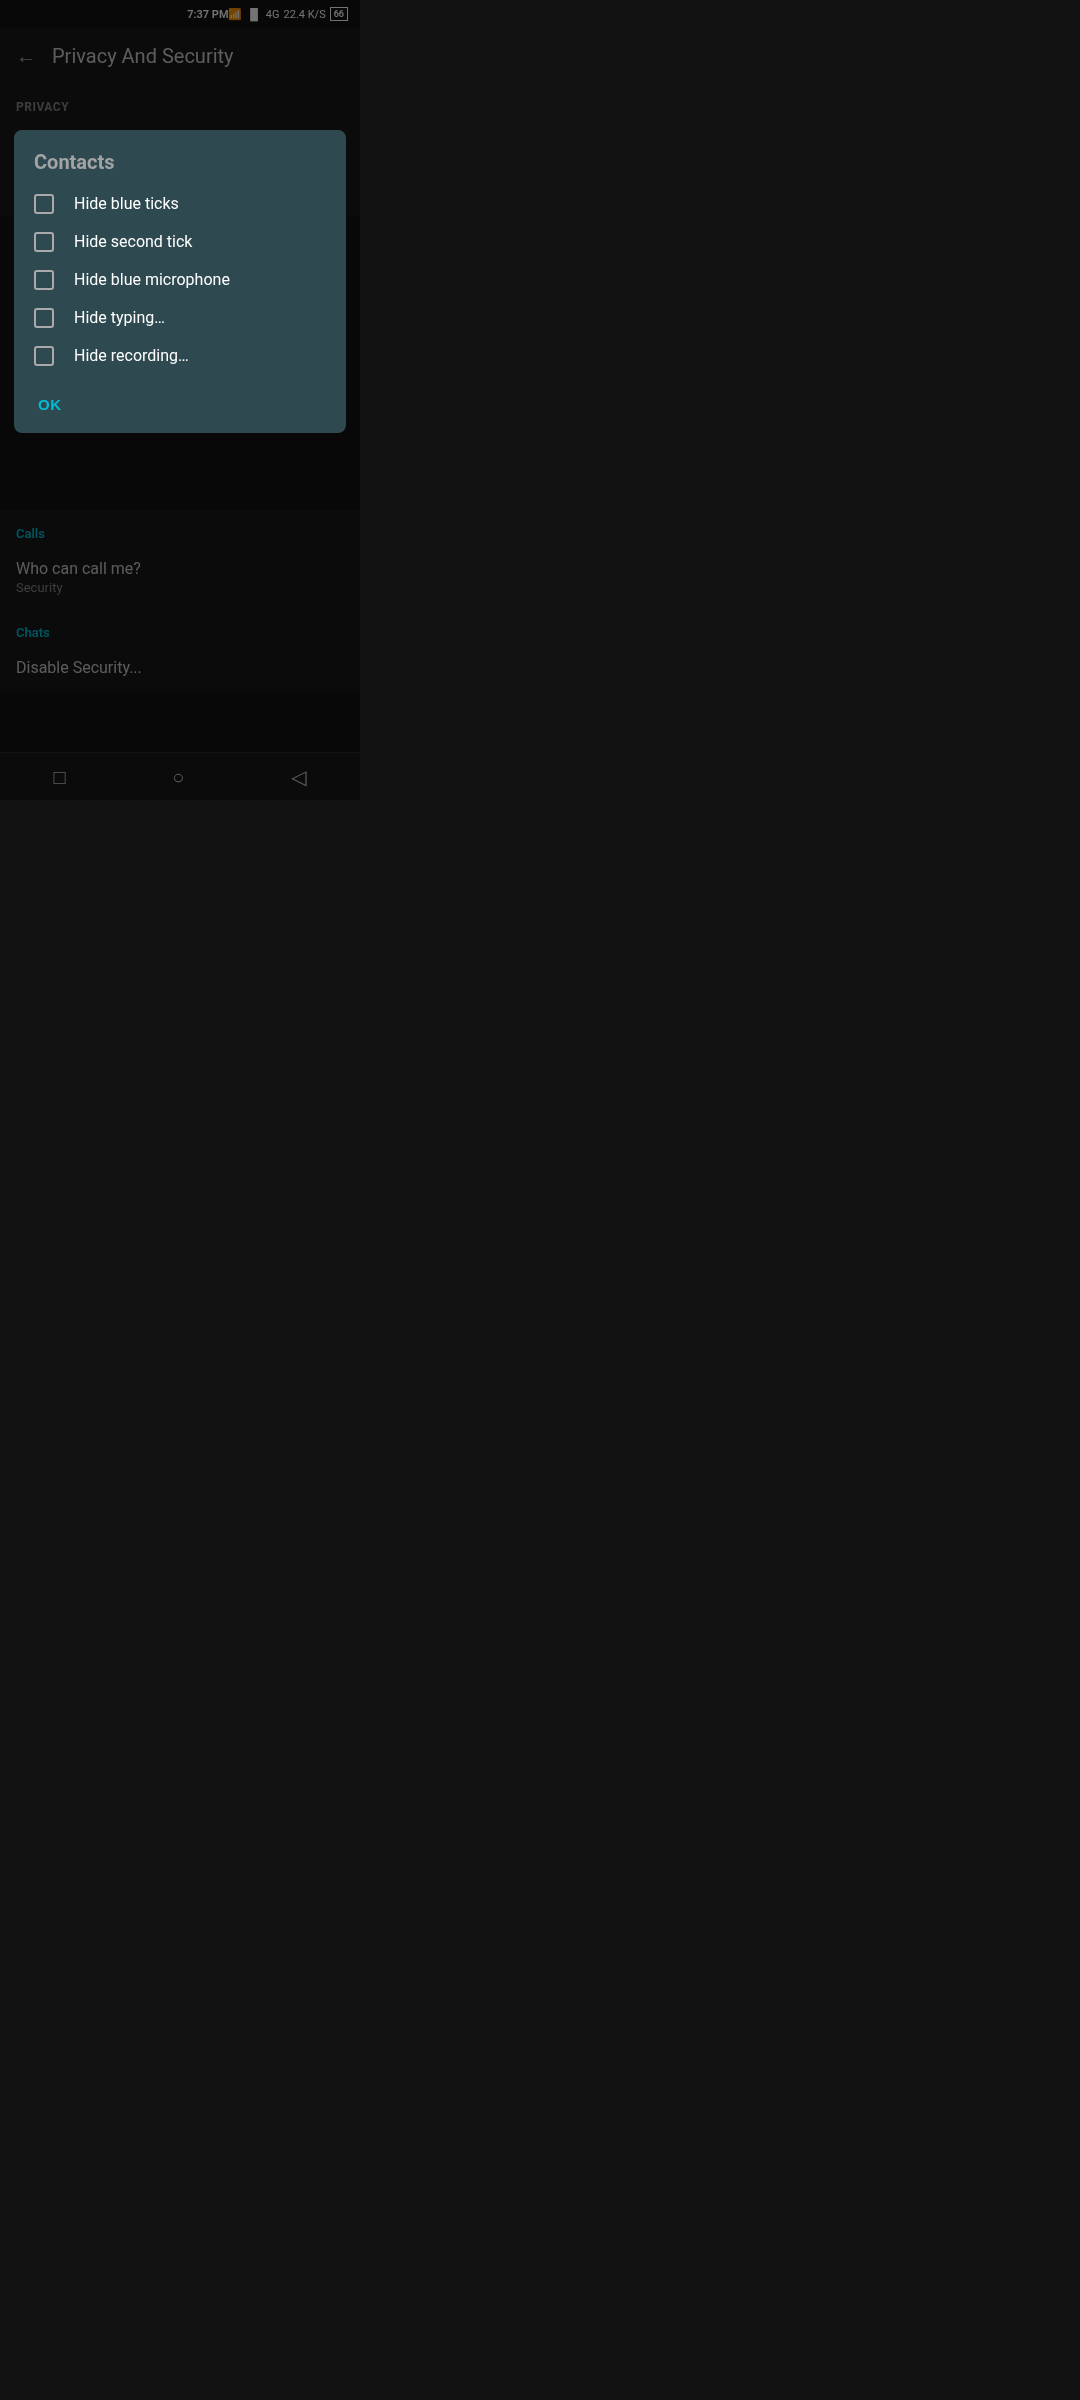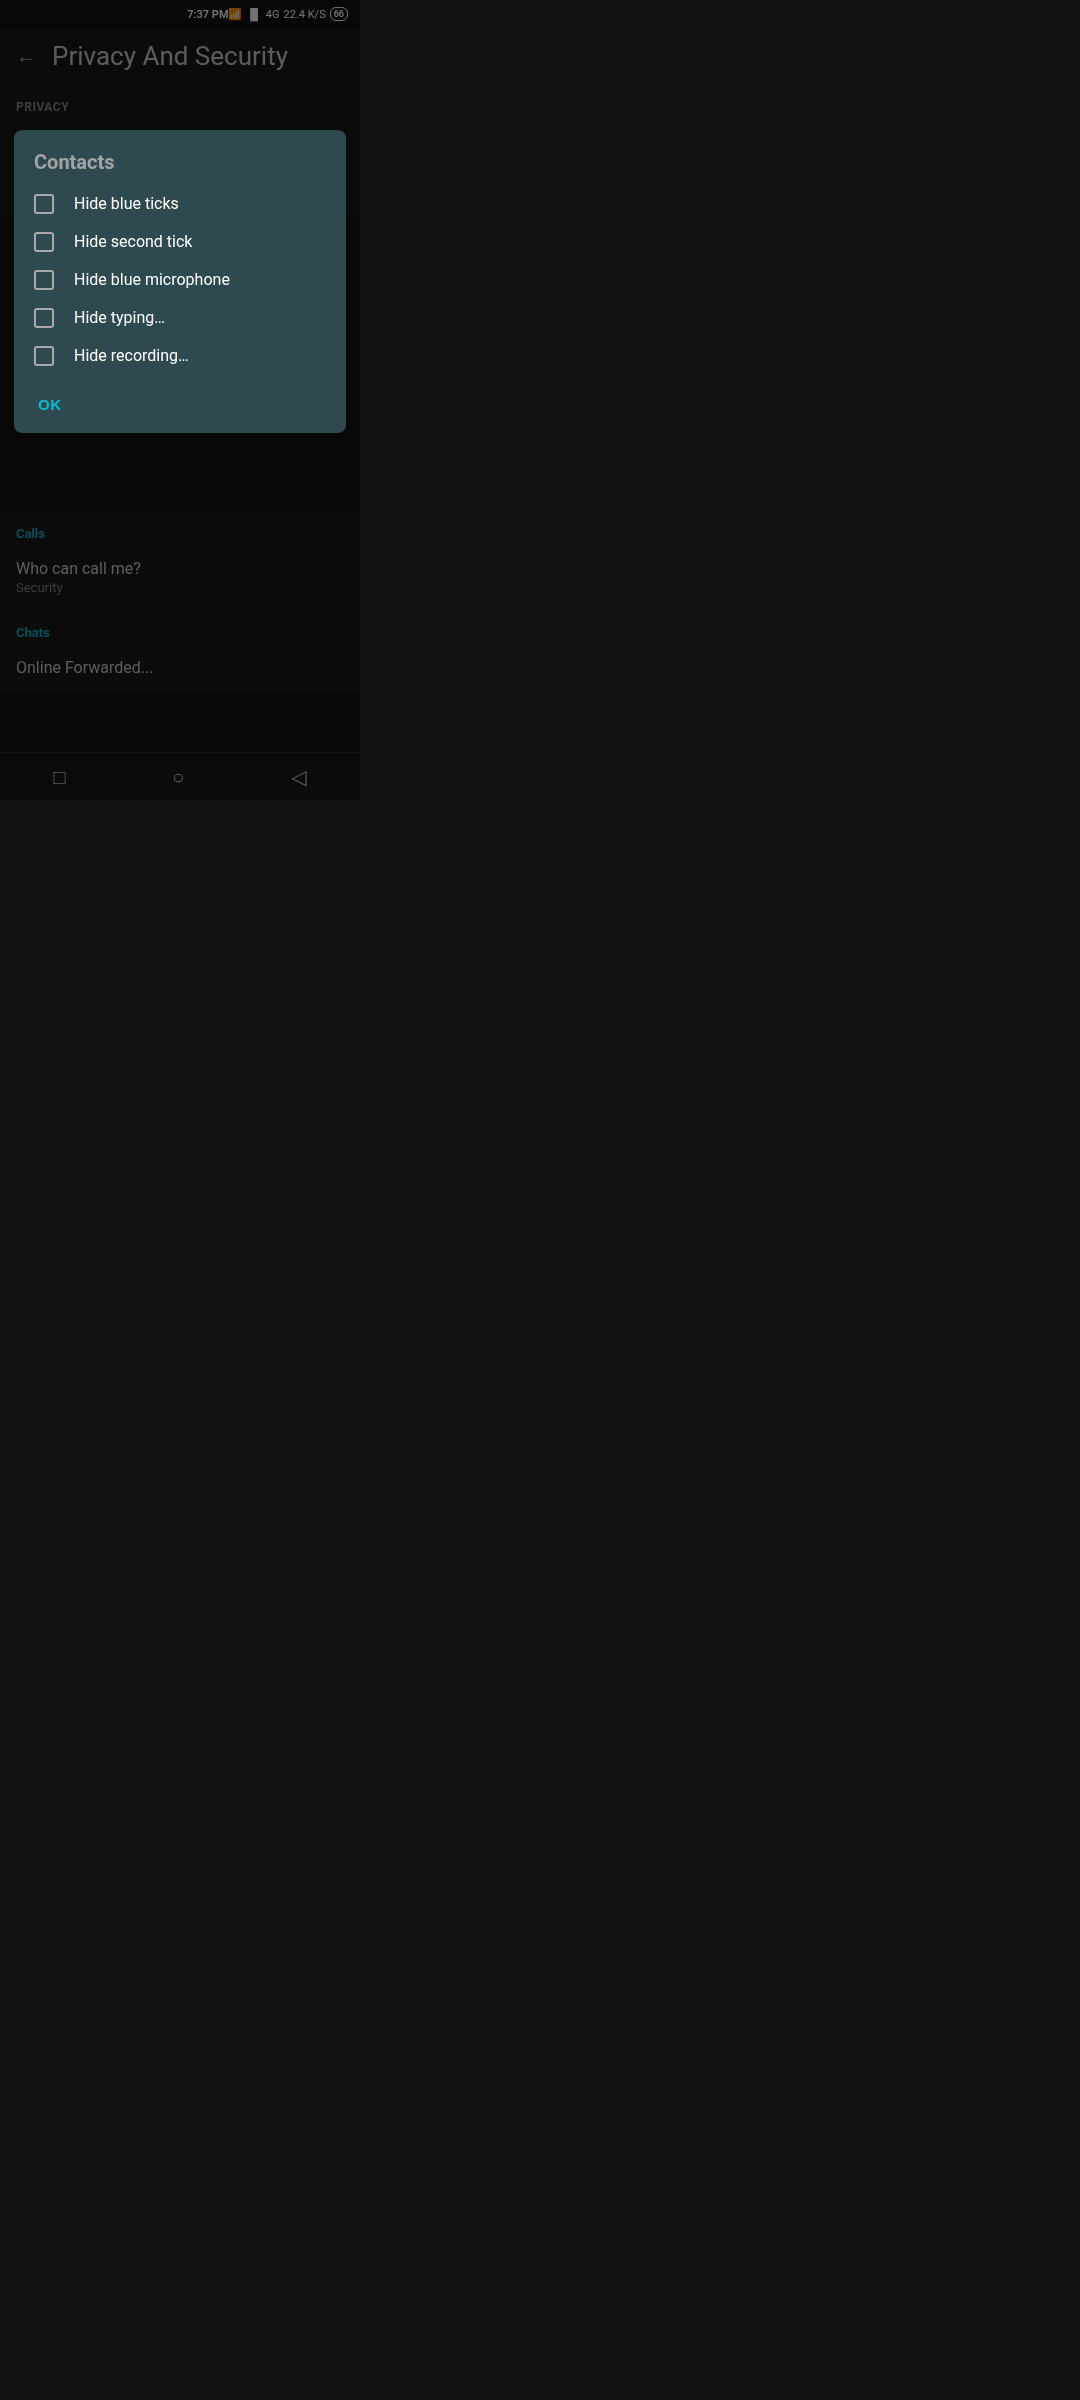--- a/index.html
+++ b/index.html
@@ -38,21 +38,21 @@
       font-size: 10px;
       color: #ffffff;
     }
 
     .status-icon {
       font-size: 11px;
     }
 
     .battery-box {
       border: 1.5px solid #ffffff;
-      border-radius: 6px;
+      border-radius: 0;
       padding: 1px 3px;
       font-size: 9px;
       font-weight: 600;
     }
 
     
     .app-bar {
       display: flex;
       align-items: center;
       padding: 12px 16px;
@@ -61,21 +61,21 @@
     }
 
     .back-arrow {
       font-size: 20px;
       color: #aaaaaa;
       margin-right: 16px;
       cursor: pointer;
     }
 
     .app-bar-title {
-      font-size: 26px;
+      font-size: 20px;
       font-weight: 400;
       color: #cccccc;
     }
 
     
     .settings-content {
       background-color: #1a1a1a;
       padding: 0;
     }
 
@@ -277,21 +277,21 @@
 </div>
 
 <div style="position: absolute; top: 510px; left: 0; right: 0; background-color: #1a1a1a; z-index: 1;">
   <div class="section-teal">Calls</div>
   <div class="setting-row">
     <div class="setting-row-title">Who can call me?</div>
     <div class="setting-row-sub">Security</div>
   </div>
   <div class="section-teal">Chats</div>
   <div class="setting-row">
-    <div class="setting-row-title">Online Forwarded...</div>
+    <div class="setting-row-title">Disable Security...</div>
   </div>
 </div>
 
 <div class="bottom-nav">
   <span class="nav-icon">□</span>
   <span class="nav-icon">○</span>
   <span class="nav-icon">◁</span>
 </div>
 
 </body></html>

